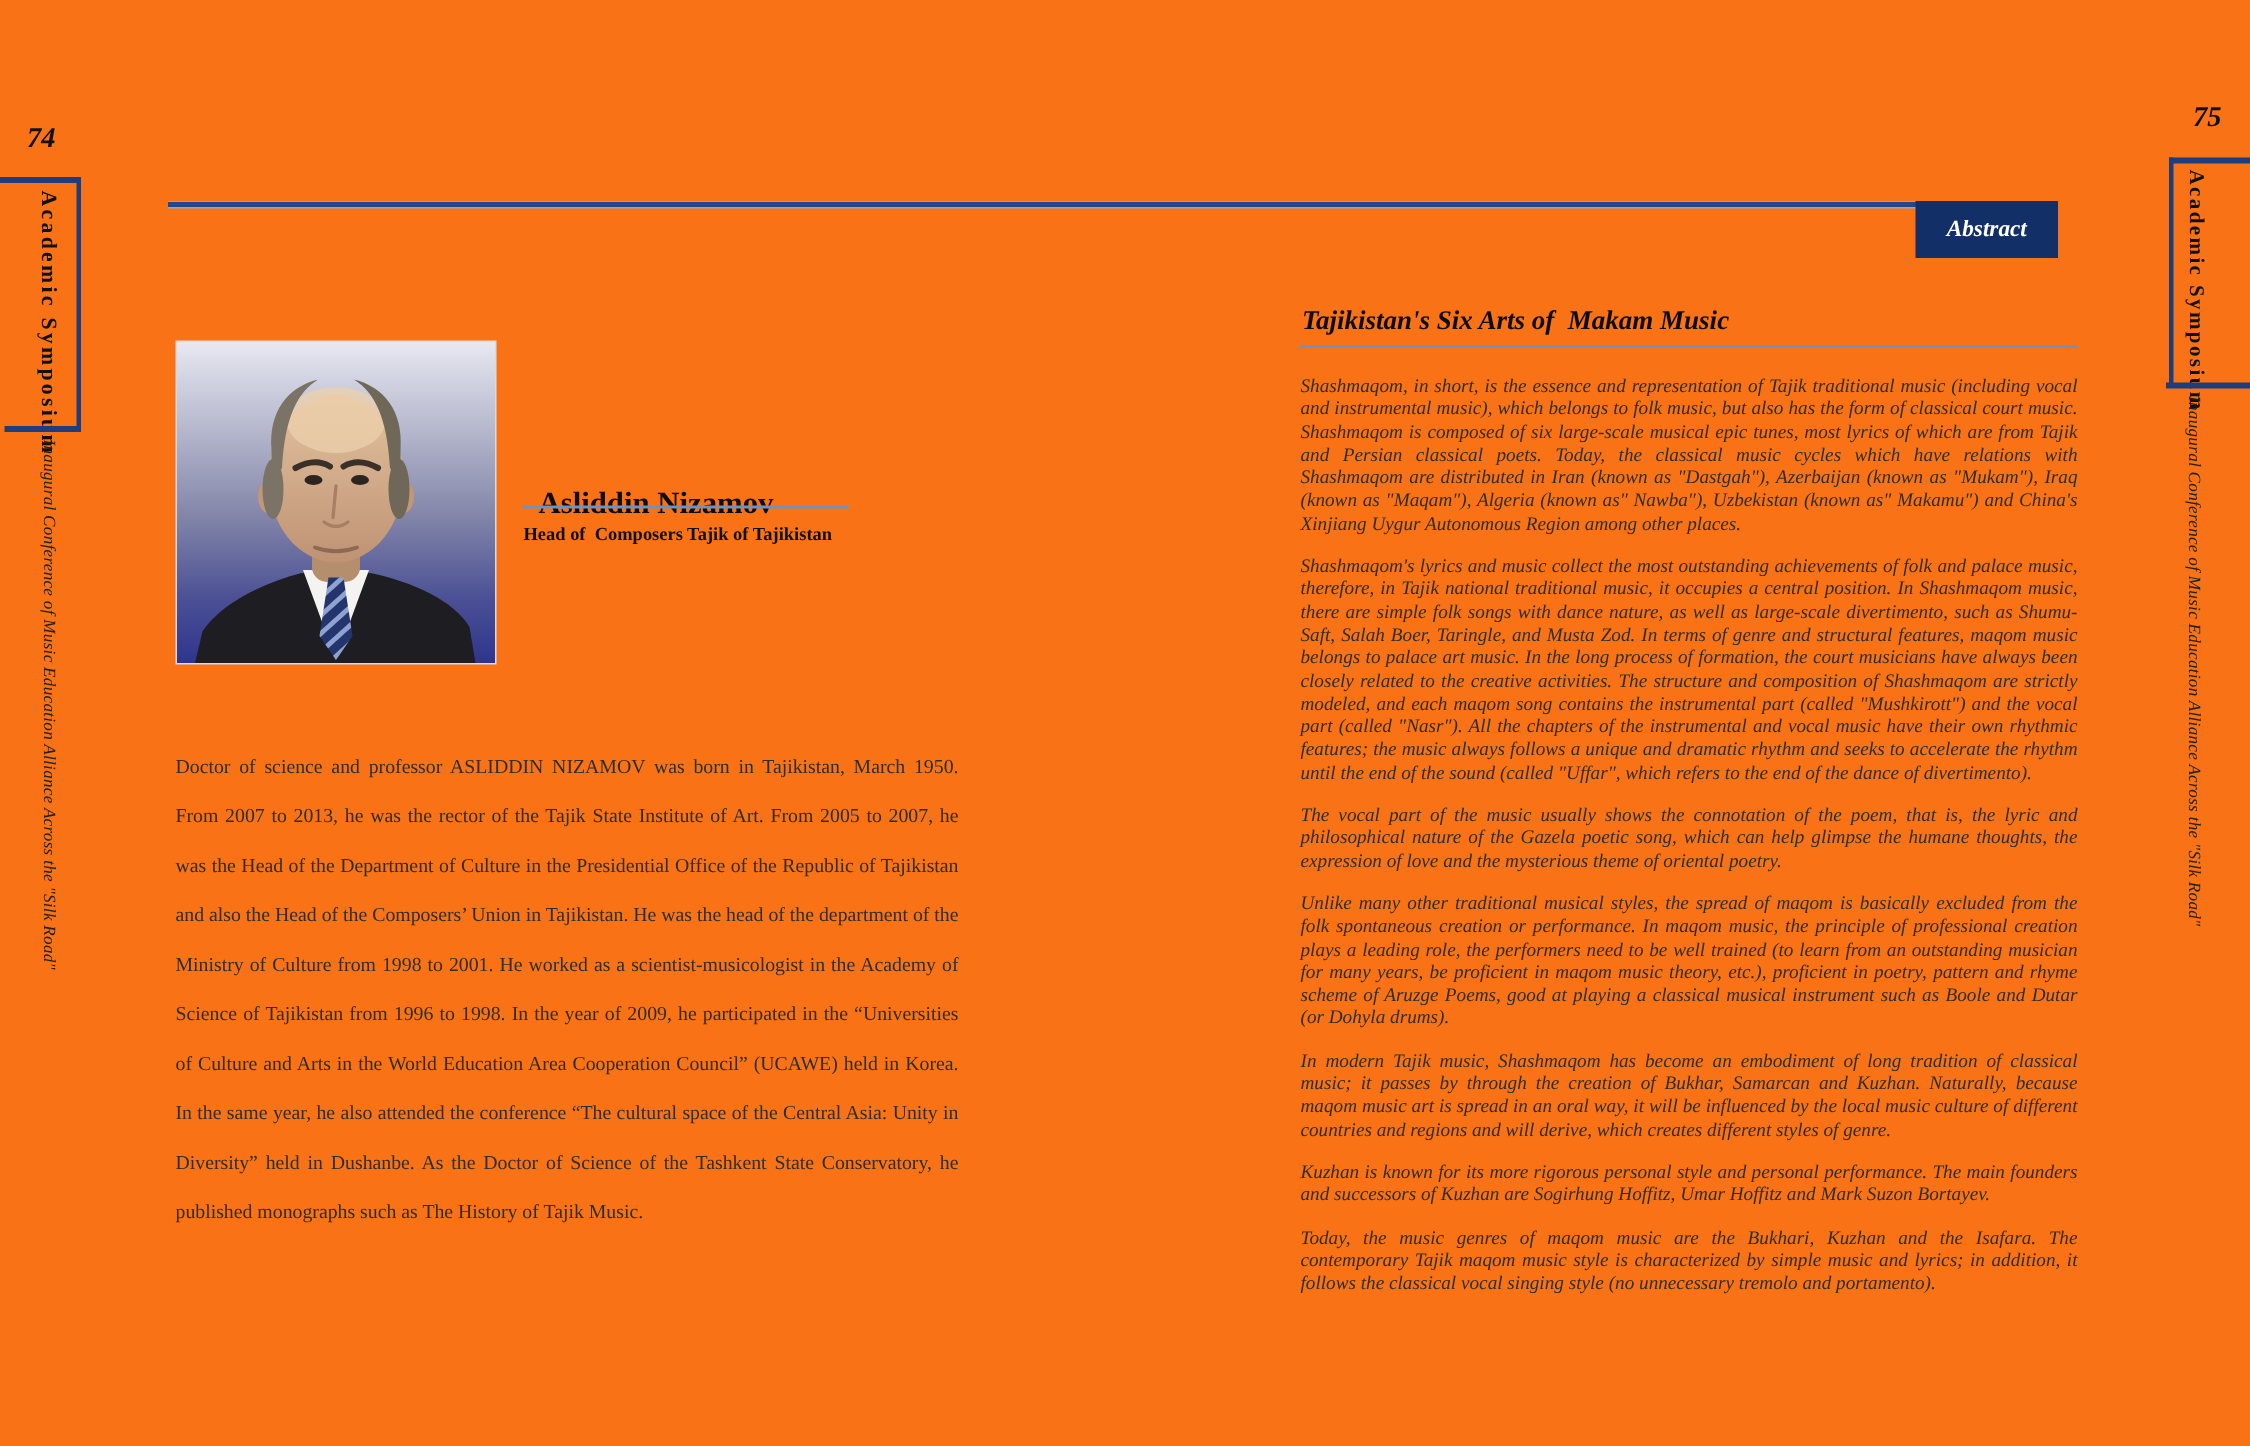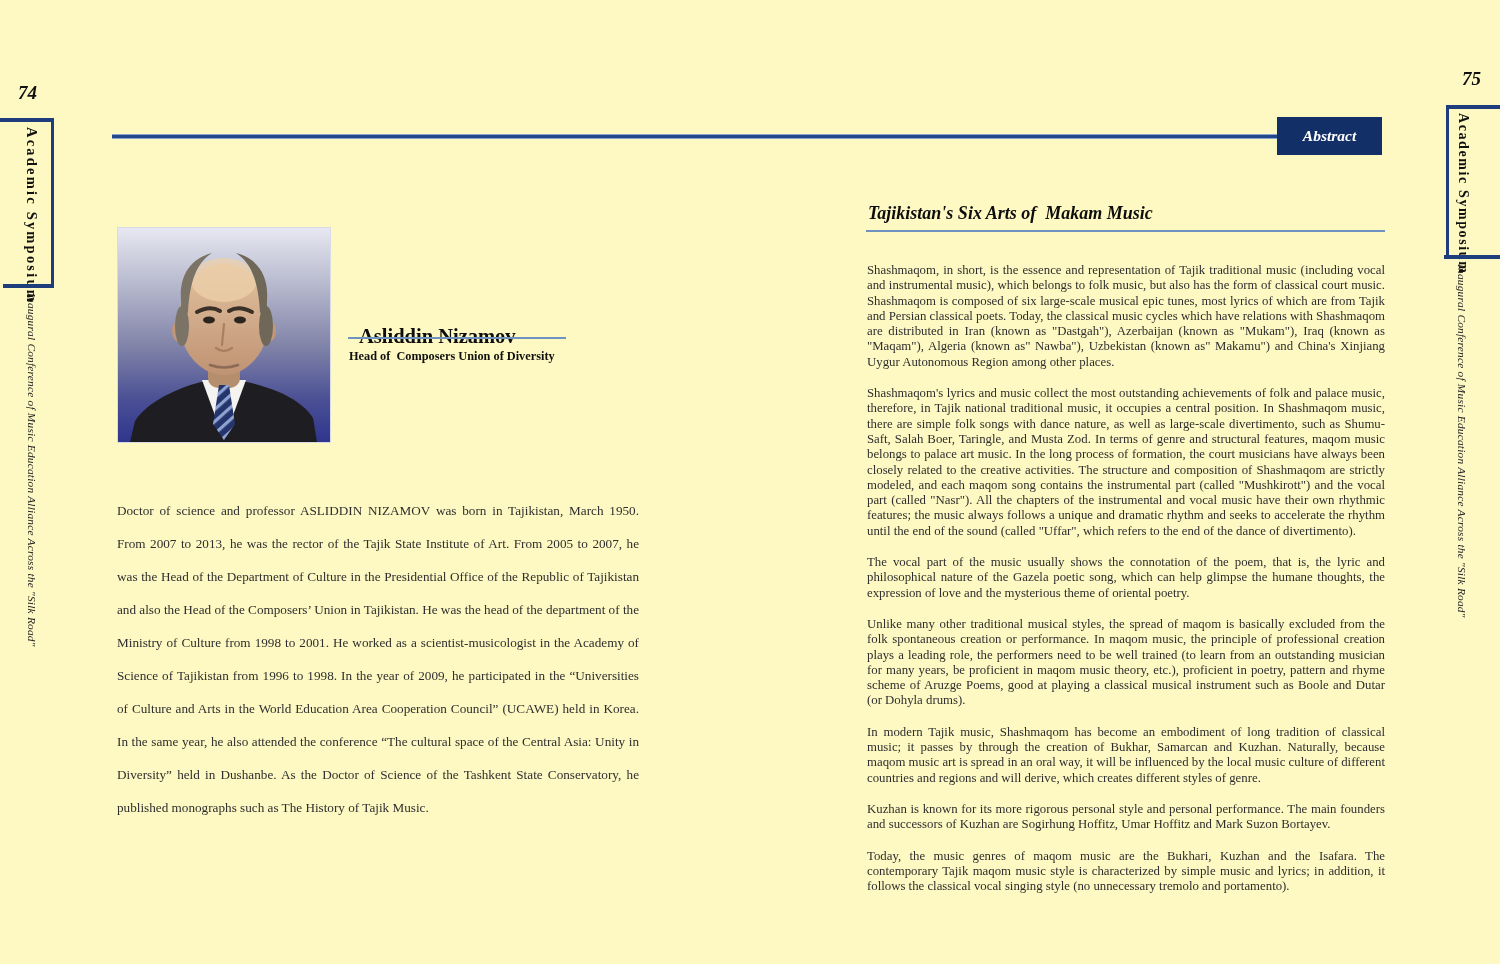--- a/index.html
+++ b/index.html
@@ -1,16 +1,16 @@
 <!DOCTYPE html>
 <html><head>
 <meta charset="utf-8">
 <style>
   html,body{margin:0;padding:0;background:#ffffff;}
-  .canvas{position:relative;width:1500px;height:964px;background:#fef9c3;overflow:hidden;
+  .canvas{position:relative;width:1500px;height:964px;background:#f97316;overflow:hidden;
           font-family:"Liberation Serif","DejaVu Serif",serif;color:#2b2b2b;}
   .abs{position:absolute;}
 
   
   .pagenum{font-weight:bold;font-style:italic;font-size:19px;color:#111;}
 
   
   .vtitle{writing-mode:vertical-rl;font-weight:bold;font-size:14.5px;letter-spacing:2.2px;
           color:#111;white-space:nowrap;}
   .vsub{writing-mode:vertical-rl;font-style:italic;font-size:11.4px;color:#222;
@@ -26,21 +26,21 @@
                 font-size:15.5px;display:flex;align-items:center;justify-content:center;}
 
   
   .photo-frame{border:1px solid #d9dbe4;box-sizing:border-box;}
   .name{font-size:20.5px;font-weight:bold;color:#0d0d0d;white-space:pre-wrap;}
   .role{font-size:12.3px;font-weight:bold;color:#111;white-space:pre-wrap;}
   .bio{font-size:13.2px;line-height:33px;text-align:justify;color:#2e2e2e;}
 
   
   .article-title{font-size:18px;font-weight:bold;font-style:italic;color:#0d0d0d;white-space:pre-wrap;}
-  .article p{font-size:12.8px;line-height:15.3px;text-align:justify;margin:16px 0 13px 0;color:#2e2e2e;}
+  .article p{font-size:12.8px;line-height:15.3px;text-align:justify;margin:3px 0 13px 0;color:#2e2e2e;font-style:italic;}
 </style>
 </head>
 <body>
 
 <div class="canvas">
 
   <div class="abs pagenum" style="left:18px;top:82px;">74</div>
 
   <div class="abs navybar" style="left:0;top:118px;width:54px;height:4px;"></div>
   <div class="abs navybar" style="left:51px;top:118px;width:3px;height:170px;"></div>
@@ -50,21 +50,21 @@
 
   <div class="abs pagenum" style="left:1462px;top:68px;">75</div>
 
   <div class="abs navybar" style="left:1446px;top:105px;width:54px;height:4px;"></div>
   <div class="abs navybar" style="left:1446px;top:105px;width:3px;height:152px;"></div>
   <div class="abs vtitle" style="left:1455px;top:113px;height:145px;font-size:14px;letter-spacing:1.6px;">Academic Symposium</div>
   <div class="abs navybar" style="left:1444px;top:255px;width:56px;height:4px;"></div>
   <div class="abs vsub" style="left:1456px;top:264px;height:395px;">Inaugural Conference of Music Education Alliance  Across the "Silk Road"</div>
 
   <div class="abs rule-main" style="left:112px;top:134px;width:1167px;height:5px;"></div>
-  <div class="abs abstract-tab" style="left:1277px;top:117px;width:105px;height:38px;">Abstract</div>
+  <div class="abs abstract-tab" style="left:1277px;top:134px;width:95px;height:38px;">Abstract</div>
 
   <div class="abs photo-frame" style="left:117px;top:227px;width:214px;height:216px;">
     <svg width="212" height="214" viewBox="0 0 212 214">
       <defs>
         <linearGradient id="bgGrad" x1="0" y1="0" x2="0" y2="1">
           <stop offset="0" stop-color="#e7e8f1"></stop>
           <stop offset="0.28" stop-color="#b4b6cc"></stop>
           <stop offset="0.55" stop-color="#8184a8"></stop>
           <stop offset="0.8" stop-color="#4b5095"></stop>
           <stop offset="1" stop-color="#2f358d"></stop>
@@ -106,21 +106,21 @@
       <ellipse cx="122" cy="92" rx="6" ry="3.4" fill="#2c241e"></ellipse>
 
       <path d="M106,96 L104,117 M98,120 Q106,126 114,120" stroke="#a87f62" stroke-width="2.2" fill="none" stroke-linecap="round"></path>
 
       <path d="M92,137 Q106,142 120,137" stroke="#8d6a55" stroke-width="2.6" fill="none" stroke-linecap="round"></path>
     </svg>
   </div>
 
   <div class="abs name" style="left:359px;top:306px;margin-top:19px;">Asliddin Nizamov</div>
   <div class="abs thin-underline" style="left:348px;top:337px;width:218px;"></div>
-  <div class="abs role" style="left:349px;top:349px;">Head of  Composers Union of Diversity</div>
+  <div class="abs role" style="left:349px;top:349px;">Head of  Composers Tajik of Tajikistan</div>
 
   <div class="abs bio" style="left:117px;top:494px;width:522px;">Doctor of science and professor ASLIDDIN NIZAMOV was born in Tajikistan, March 1950. From 2007 to 2013, he was the rector of the Tajik State Institute of Art. From 2005 to 2007, he was the Head of the Department of Culture in the Presidential Office of the Republic of Tajikistan and also the Head of the Composers’ Union in Tajikistan. He was the head of the department of the Ministry of Culture from 1998 to 2001. He worked as a scientist-musicologist in the Academy of Science of Tajikistan from 1996 to 1998. In the year of 2009, he participated in the “Universities of Culture and Arts in the World Education Area Cooperation Council” (UCAWE) held in Korea. In the same year, he also attended the conference “The cultural space of the Central Asia: Unity in Diversity” held in Dushanbe. As the Doctor of Science of the Tashkent State Conservatory, he published monographs such as The History of Tajik Music.</div>
 
   <div class="abs article-title" style="left:868px;top:203px;">Tajikistan's Six Arts of  Makam Music</div>
   <div class="abs thin-underline" style="left:866px;top:230px;width:519px;"></div>
 
   <div class="abs article" style="left:867px;top:247px;width:518px;">
     <p>Shashmaqom, in short, is the essence and representation of Tajik traditional music (including vocal and instrumental music), which belongs to folk music, but also has the form of classical court music. Shashmaqom is composed of six large-scale musical epic tunes, most lyrics of which are from Tajik and Persian classical poets. Today, the classical music cycles which have relations with Shashmaqom are distributed in Iran (known as "Dastgah"), Azerbaijan (known as "Mukam"), Iraq (known as "Maqam"), Algeria (known as" Nawba"), Uzbekistan (known as" Makamu") and China's Xinjiang Uygur Autonomous Region among other places.</p>
     <p>Shashmaqom's lyrics and music collect the most outstanding achievements of folk and palace music, therefore, in Tajik national traditional music, it occupies a central position. In Shashmaqom music, there are simple folk songs with dance nature, as well as large-scale divertimento, such as Shumu-Saft, Salah Boer, Taringle, and Musta Zod. In terms of genre and structural features, maqom music belongs to palace art music. In the long process of formation, the court musicians have always been closely related to the creative activities. The structure and composition of Shashmaqom are strictly modeled, and each maqom song contains the instrumental part (called "Mushkirott") and the vocal part (called "Nasr"). All the chapters of the instrumental and vocal music have their own rhythmic features; the music always follows a unique and dramatic rhythm and seeks to accelerate the rhythm until the end of the sound (called "Uffar", which refers to the end of the dance of divertimento).</p>
     <p>The vocal part of the music usually shows the connotation of the poem, that is, the lyric and philosophical nature of the Gazela poetic song, which can help glimpse the humane thoughts, the expression of love and the mysterious theme of oriental poetry.</p>

